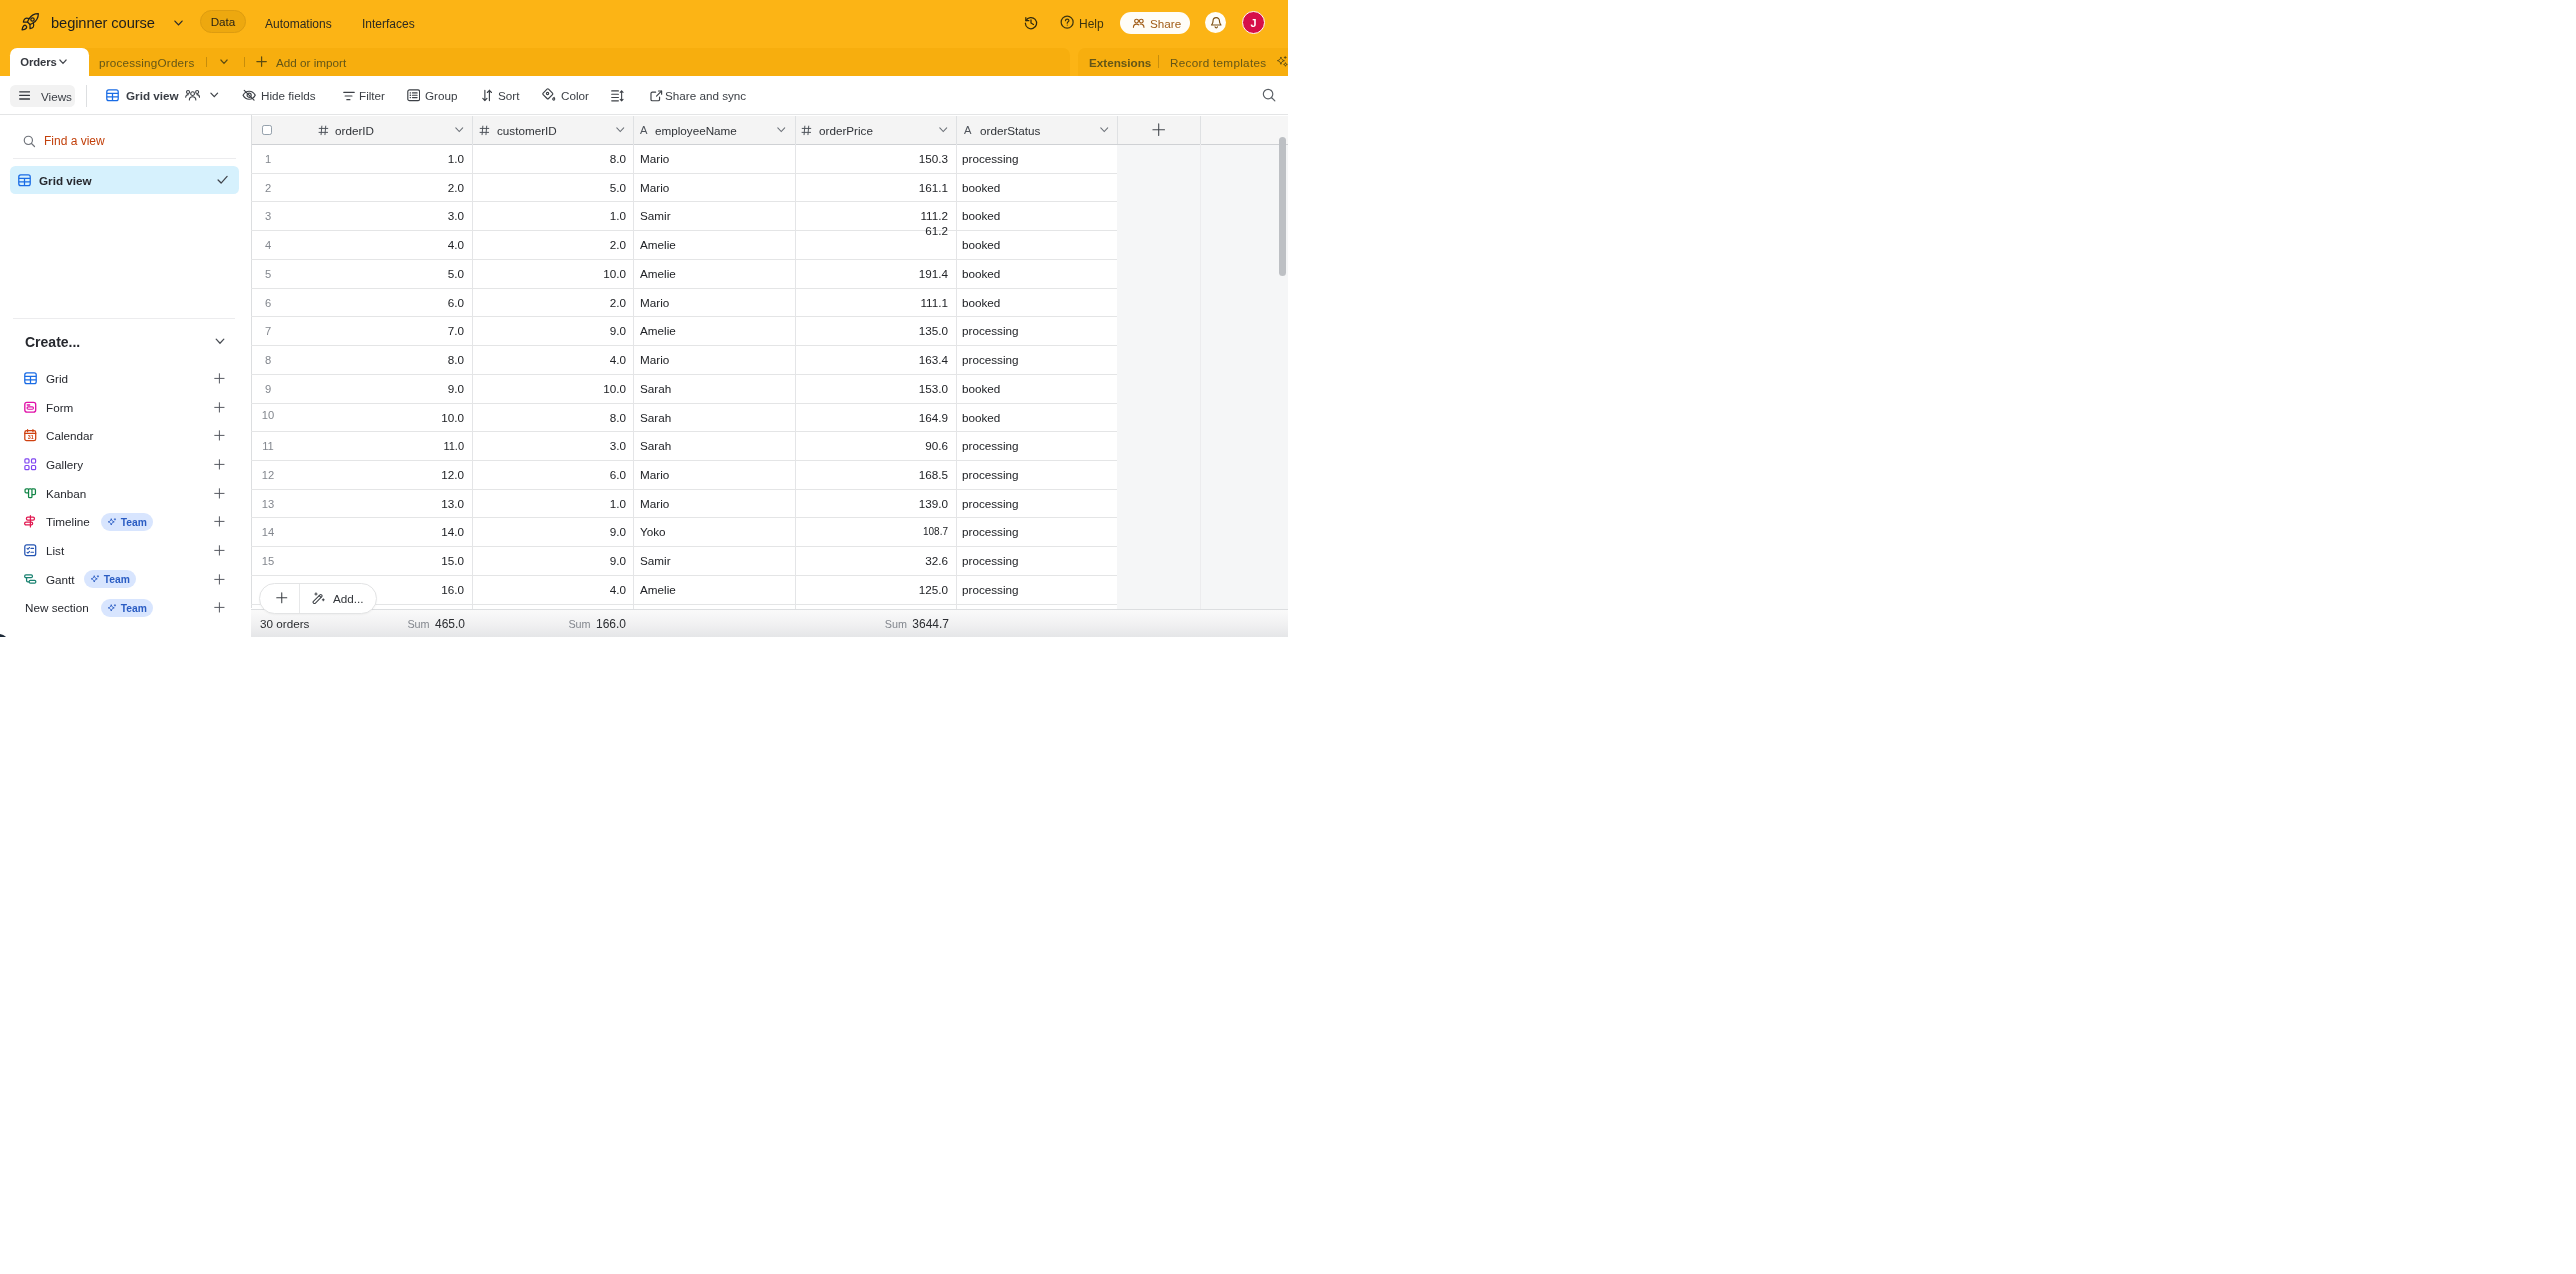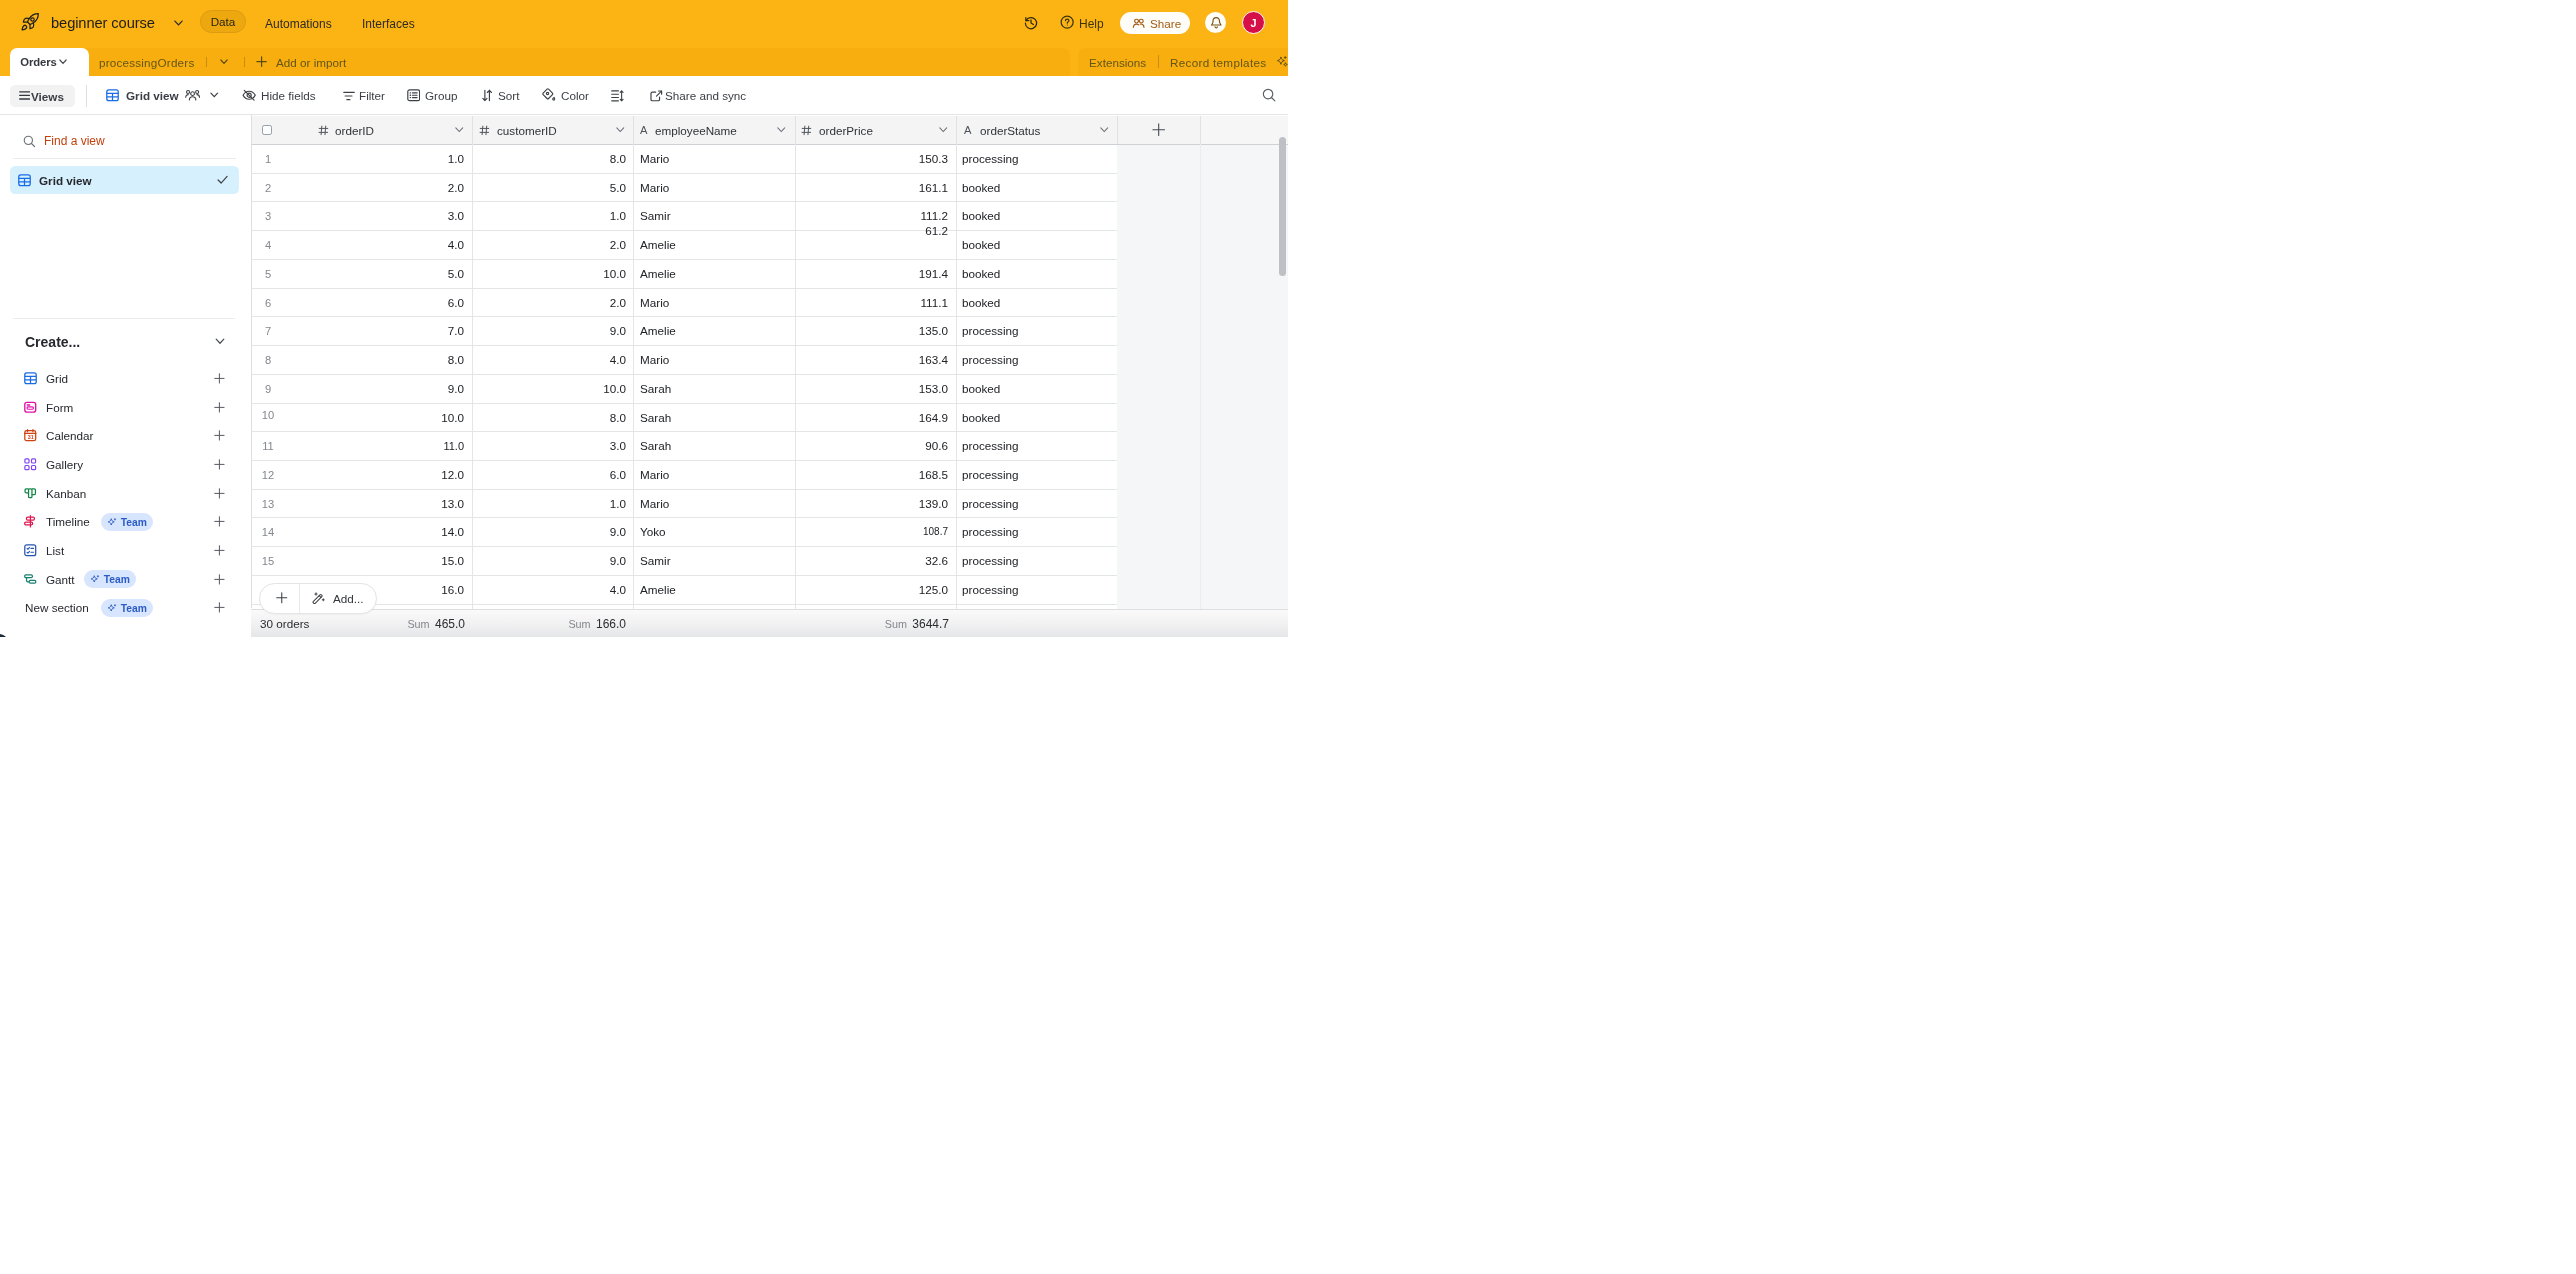--- a/index.html
+++ b/index.html
@@ -63,34 +63,34 @@
 <div class="abs f" style="left:99px;top:48px;height:28px;font-size:11.7px;font-weight:500;color:#645617;letter-spacing:0.2px">processingOrders</div>
 <div class="abs" style="left:206px;top:57px;width:0.9px;height:10.3px;background:rgba(60,46,4,0.26);"></div>
 <svg class="abs" style="left:220px;top:59px" width="8" height="5.8" viewBox="0 0 9 6.5" fill="none" stroke="#5c4b11" stroke-width="1.3" stroke-linecap="round">
     <path d="M1 1.1 L4.5 4.9 L8 1.1"></path>
   </svg>
 <div class="abs" style="left:244px;top:57px;width:0.9px;height:10.3px;background:rgba(60,46,4,0.26);"></div>
 <svg class="abs" style="left:256px;top:56px" width="11.2" height="11.2" viewBox="0 0 13 13" fill="none" stroke="#5c4b11" stroke-width="1.4" stroke-linecap="round">
     <path d="M6.5 1 L6.5 12 M1 6.5 L12 6.5"></path>
   </svg>
 <div class="abs f" style="left:276px;top:48px;height:28px;font-size:11.7px;font-weight:500;color:#645617">Add or import</div>
-<div class="abs f" style="left:1089px;top:48px;height:28px;font-size:11.7px;font-weight:400;color:#645617">Extensions</div>
+<div class="abs f" style="left:1089px;top:48px;height:28px;font-size:11.7px;font-weight:700;color:#645617">Extensions</div>
 <div class="abs" style="left:1158px;top:55px;width:0.9px;height:12.5px;background:rgba(60,46,4,0.25);"></div>
 <div class="abs f" style="left:1170px;top:48px;height:28px;font-size:11.7px;font-weight:500;color:#645617;letter-spacing:0.3px">Record templates</div>
 <svg class="abs" style="left:1276px;top:55px" width="12.5" height="12.5" viewBox="0 0 14 14" fill="none" stroke="#5c4b11" stroke-width="1.1" stroke-linejoin="round">
 <path d="M5.5 2.2 C6.1 4.8 6.9 5.6 9.4 6.3 C6.9 7.0 6.1 7.8 5.5 10.4 C4.9 7.8 4.1 7.0 1.6 6.3 C4.1 5.6 4.9 4.8 5.5 2.2 Z"></path>
 <path d="M10.6 8.6 C10.9 9.9 11.3 10.3 12.6 10.6 C11.3 10.9 10.9 11.3 10.6 12.6 C10.3 11.3 9.9 10.9 8.6 10.6 C9.9 10.3 10.3 9.9 10.6 8.6 Z"></path>
 <path d="M10.3 1.3 L10.3 4.3 M8.8 2.8 L11.8 2.8" stroke-width="1.0"></path>
 </svg>
 <div class="abs" style="left:0;top:76px;width:1288px;height:39px;background:#fff;border-bottom:0.9px solid #e4e5e6;"></div>
 <div class="abs" style="left:9.7px;top:85px;width:65px;height:22px;background:#f2f2f2;border-radius:5.4px;"></div>
 <svg class="abs" style="left:18.5px;top:90px" width="11.2" height="10.8" viewBox="0 0 12.5 12" fill="none" stroke="#33373d" stroke-width="1.5" stroke-linecap="round">
     <path d="M0.8 2 L11.7 2 M0.8 6 L11.7 6 M0.8 10 L11.7 10"></path>
   </svg>
-<div class="abs f" style="left:31px;top:85px;height:22px;font-size:11.7px;font-weight:700;color:#3a3e45">Views</div>
+<div class="abs f" style="left:41px;top:85px;height:22px;font-size:11.7px;font-weight:400;color:#3a3e45">Views</div>
 <div class="abs" style="left:86px;top:85px;width:0.9px;height:21.5px;background:#dddfe1;"></div>
 <svg class="abs" style="left:106px;top:89px" width="13" height="12.5" viewBox="0 0 15 14" fill="none" stroke="#1a6ce5" stroke-width="1.45" stroke-linejoin="round">
 <rect x="0.9" y="0.9" width="13.2" height="12.2" rx="2.2"></rect>
 <path d="M0.9 4.9 L14.1 4.9 M7.5 4.9 L7.5 13.1 M0.9 9 L14.1 9"></path>
 </svg>
 <div class="abs f" style="left:126px;top:76px;height:39px;font-size:11.7px;font-weight:600;color:#3a3e45">Grid view</div>
 <svg class="abs" style="left:185px;top:89px" width="15.2" height="12.5" viewBox="0 0 17 14" fill="none" stroke="#3c4046" stroke-width="1.25" stroke-linecap="round">
 <circle cx="8.5" cy="5.2" r="2.1"></circle>
 <path d="M4.9 12.3 C4.9 10.1 6.5 8.7 8.5 8.7 C10.5 8.7 12.1 10.1 12.1 12.3"></path>
 <circle cx="3.4" cy="3.4" r="1.7"></circle>

